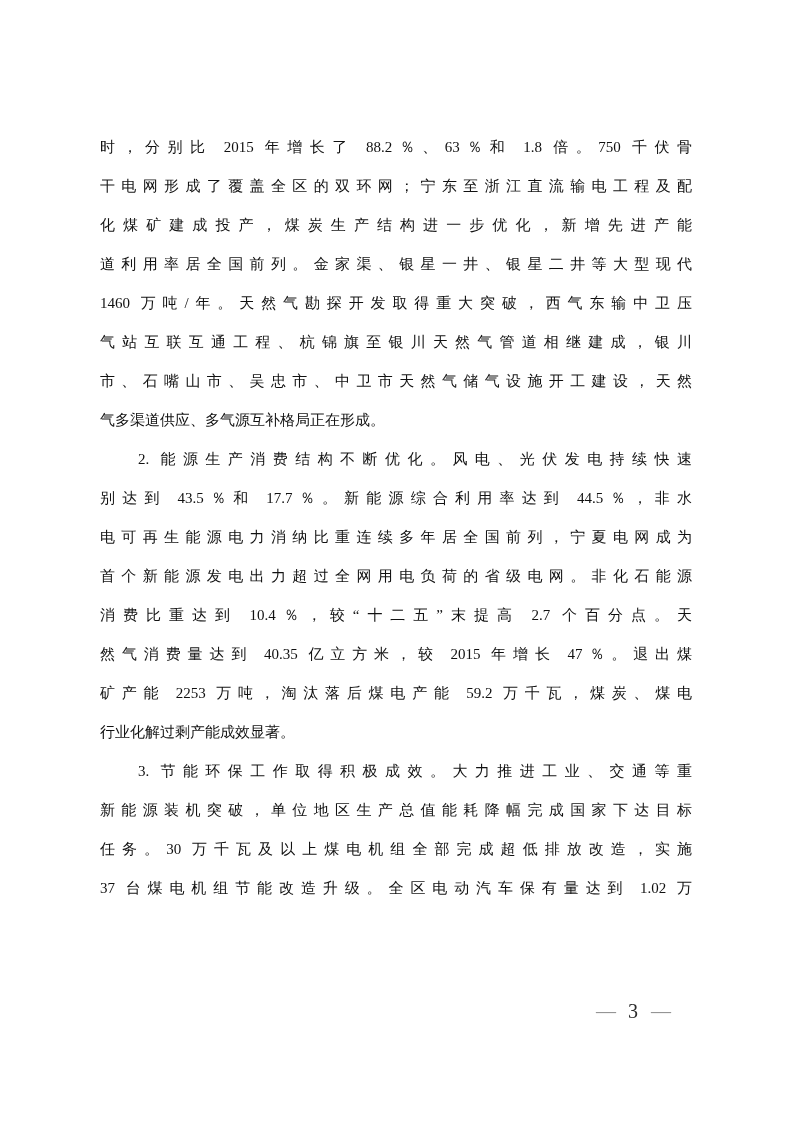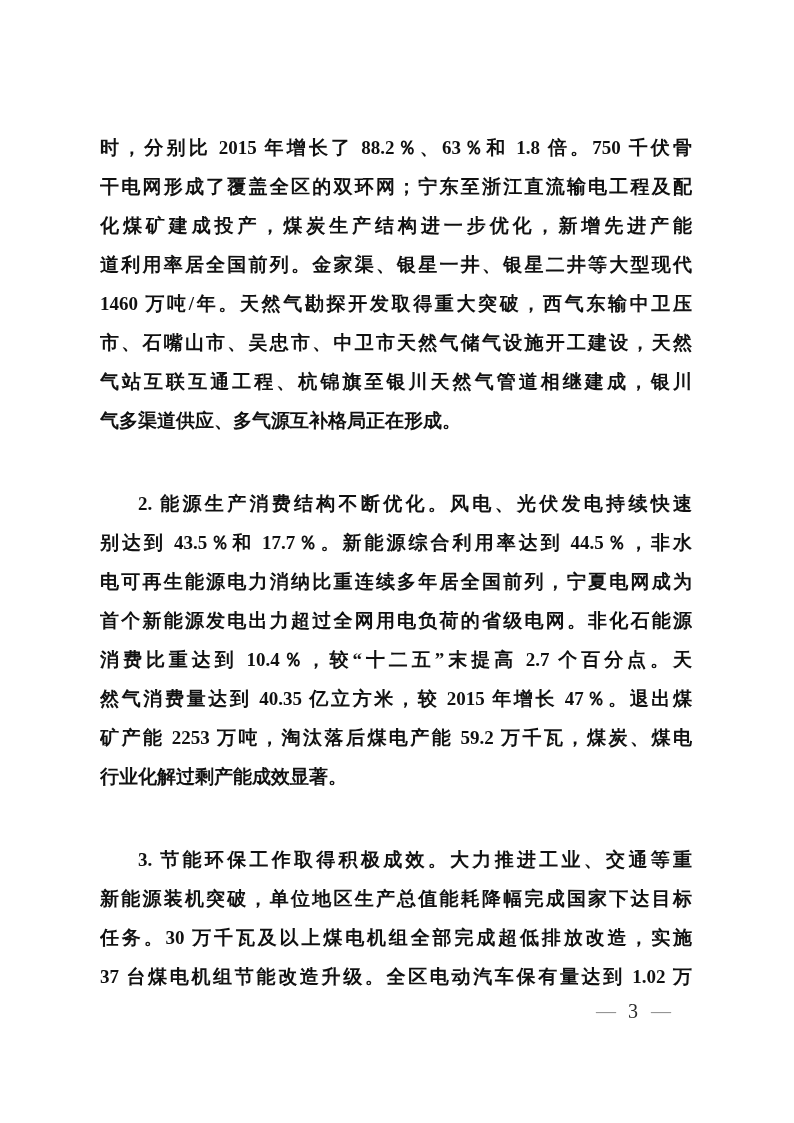--- a/index.html
+++ b/index.html
@@ -18,38 +18,37 @@
   }
   .body-text {
     position: absolute;
     top: 128px;
     left: 100px;
     width: 592px;
   }
   .line {
     margin: 0;
     padding: 0;
-    font-size: 19px;
+    font-size: 15px;
     line-height: 39px;
-    font-weight: 700;
+    font-weight: 400;
     letter-spacing: 0px;
     color: #111111;
     text-align: justify;
     text-align-last: justify;
     text-justify: inter-character;
     white-space: normal;
     overflow: hidden;
     height: 39px;
   }
   .line.para-end {
     text-align-last: left;
   }
   .line.para-first {
     text-indent: 38px;
-    margin-top: 44px;
   }
   .footer {
     position: absolute;
     top: 1000px;
     right: 124px;
     display: flex;
     align-items: center;
     gap: 13px;
     font-size: 20px;
     line-height: 22px;
@@ -69,22 +68,22 @@
 <body>
 
 <div class="page">
 
   <div class="body-text">
     <p class="line">时，分别比 2015 年增长了 88.2％、63％和 1.8 倍。750 千伏骨</p>
     <p class="line">干电网形成了覆盖全区的双环网；宁东至浙江直流输电工程及配</p>
     <p class="line">化煤矿建成投产，煤炭生产结构进一步优化，新增先进产能</p>
     <p class="line">道利用率居全国前列。金家渠、银星一井、银星二井等大型现代</p>
     <p class="line">1460 万吨/年。天然气勘探开发取得重大突破，西气东输中卫压</p>
+    <p class="line">气站互联互通工程、杭锦旗至银川天然气管道相继建成，银川</p>
     <p class="line">市、石嘴山市、吴忠市、中卫市天然气储气设施开工建设，天然</p>
-    <p class="line">气站互联互通工程、杭锦旗至银川天然气管道相继建成，银川</p>
     <p class="line para-end">气多渠道供应、多气源互补格局正在形成。</p>
 
     <p class="line para-first">2. 能源生产消费结构不断优化。风电、光伏发电持续快速</p>
     <p class="line">别达到 43.5％和 17.7％。新能源综合利用率达到 44.5％，非水</p>
     <p class="line">电可再生能源电力消纳比重连续多年居全国前列，宁夏电网成为</p>
     <p class="line">首个新能源发电出力超过全网用电负荷的省级电网。非化石能源</p>
     <p class="line">消费比重达到 10.4％，较“十二五”末提高 2.7 个百分点。天</p>
     <p class="line">然气消费量达到 40.35 亿立方米，较 2015 年增长 47％。退出煤</p>
     <p class="line">矿产能 2253 万吨，淘汰落后煤电产能 59.2 万千瓦，煤炭、煤电</p>
     <p class="line para-end">行业化解过剩产能成效显著。</p>

